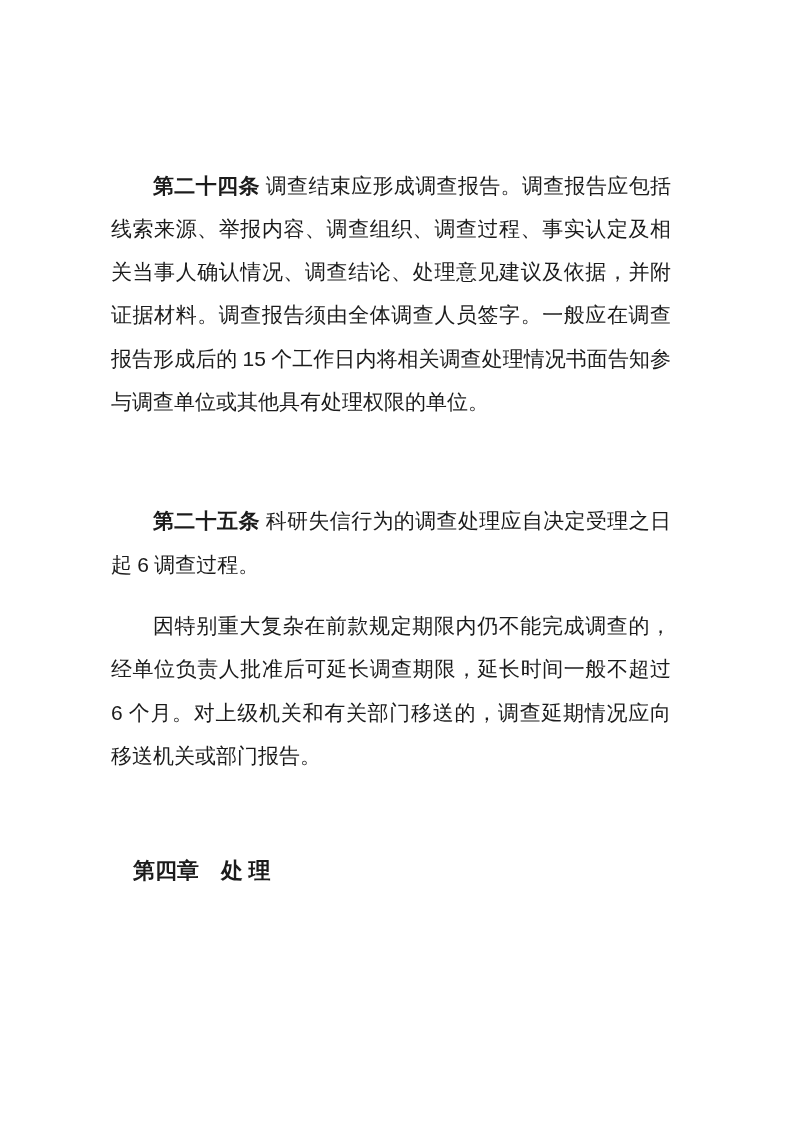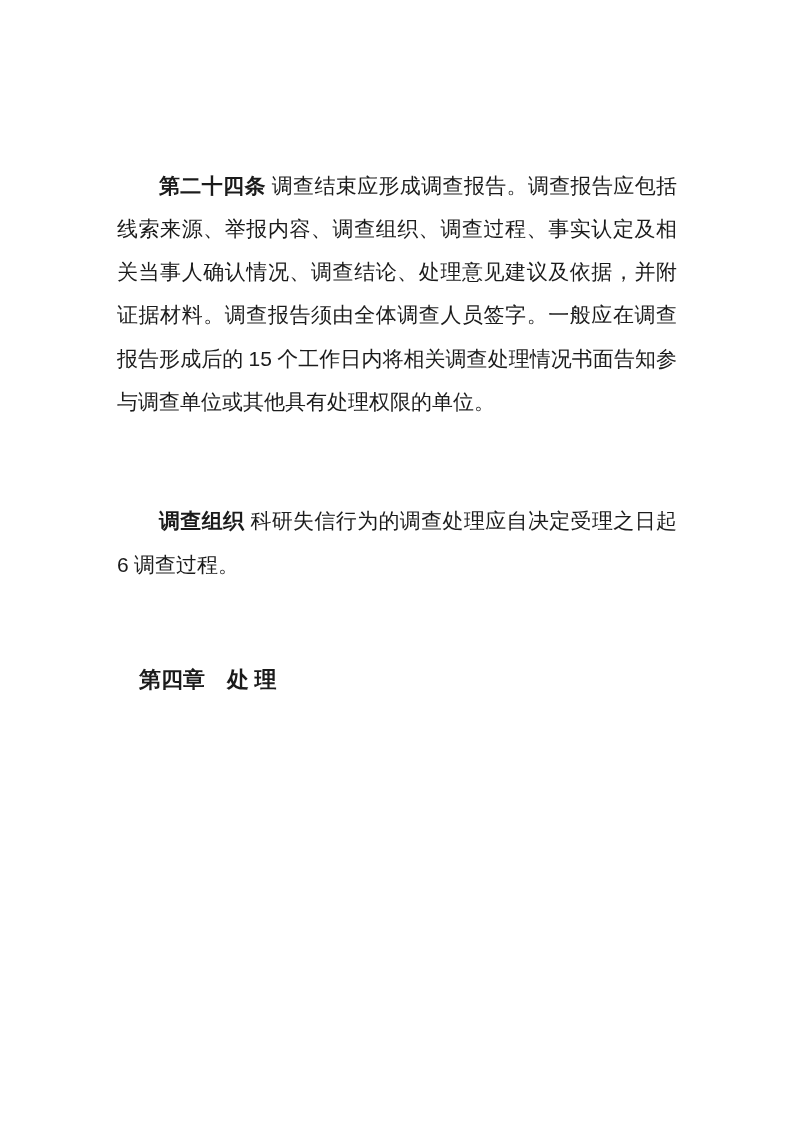--- a/index.html
+++ b/index.html
@@ -9,21 +9,21 @@
   body {
     width: 793px;
     height: 1122px;
     background: #ffffff;
     position: relative;
     overflow: hidden;
     font-family: "Liberation Serif", "DejaVu Serif", serif;
   }
   .page-content {
     position: absolute;
-    left: 117px;
+    left: 111px;
     top: 165px;
     width: 560px;
     color: #1b1b1b;
   }
   p.para {
     margin: 0;
     font-size: 21px;
     line-height: 43px;
     text-align: justify;
     text-justify: inter-character;
@@ -55,18 +55,19 @@
   }
 </style>
 </head>
 <body>
 
 <div class="page-content">
 
   <p class="para" id="para-article-24"><span class="lead">第二十四条</span><span>调查结束应形成调查报告。调查报告应包括线索来源、举报内容、调查组织、调查过程、事实认定及相关当事人确认情况、调查结论、处理意见建议及依据，并附证据材料。调查报告须由全体调查人员签字。一般应在调查报告形成后的 </span><span class="num">15</span><span> 个工作日内将相关调查处理情况书面告知参与调查单位或其他具有处理权限的单位。</span></p>
 
 
-  <p class="para" id="para-article-25"><span class="lead">调查组织</span><span>科研失信行为的调查处理应自决定受理之日起 </span><span class="num">6</span><span> 调查过程。</span></p>
+  <p class="para" id="para-article-25"><span class="lead">第二十五条</span><span>科研失信行为的调查处理应自决定受理之日起 </span><span class="num">6</span><span> 调查过程。</span></p>
 
+  <p class="para" id="para-extension"><span>因特别重大复杂在前款规定期限内仍不能完成调查的，经单位负责人批准后可延长调查期限，延长时间一般不超过 </span><span class="num">6</span><span> 个月。对上级机关和有关部门移送的，调查延期情况应向移送机关或部门报告。</span></p>
 
   <h2 class="chapter-heading">第四章　处 理</h2>
 
 </div>
 
 </body></html>

